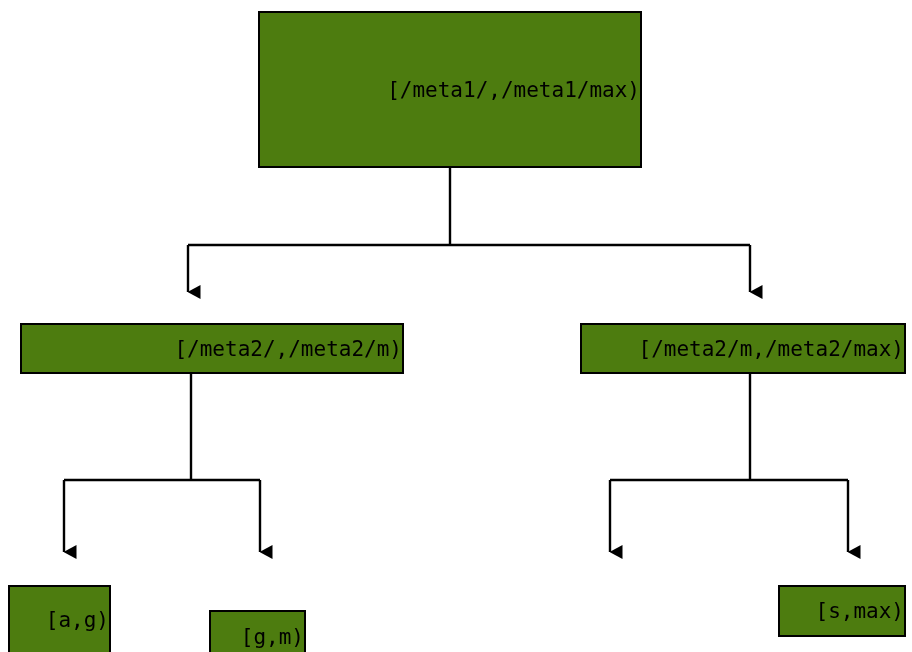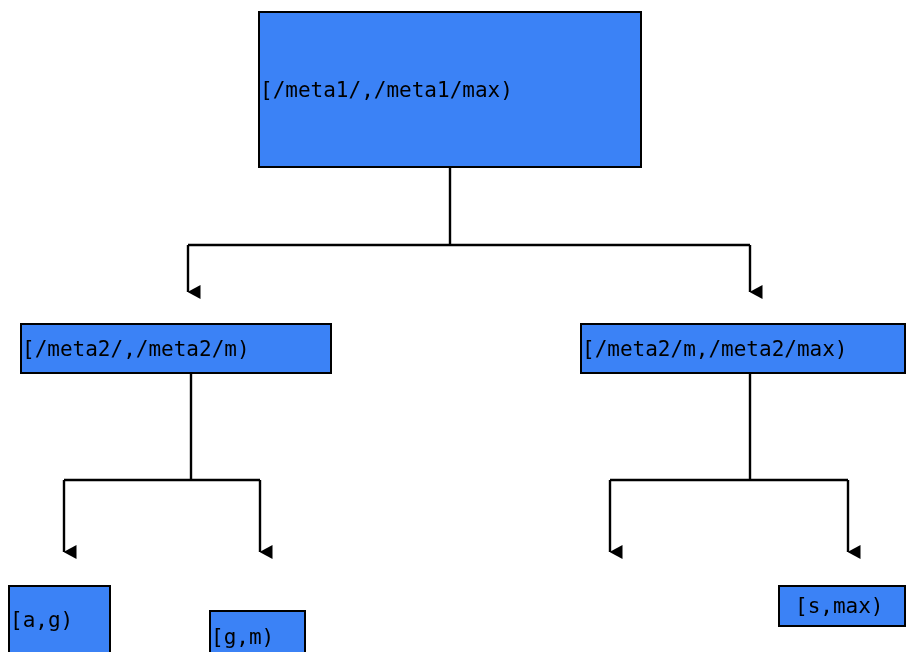--- a/index.html
+++ b/index.html
@@ -20,25 +20,25 @@
     position: absolute;
     left: 0;
     top: 0;
     width: 912px;
     height: 652px;
     pointer-events: none;
   }
   .tree-node {
     position: absolute;
     box-sizing: border-box;
-    background: #3b82f6;
+    background: #4d7c0f;
     border: 2px solid #000000;
     display: flex;
     align-items: center;
-    justify-content: flex-start;
+    justify-content: flex-end;
     color: #000000;
     white-space: pre;
   }
   .node-label {
     display: block;
     text-align: center;
     color: #000000;
     white-space: pre;
   }
   
@@ -47,21 +47,21 @@
     top: 11px;
     width: 384px;
     height: 157px;
   }
   #node-root .node-label { font-size: 21px; }
 
   
   #node-meta2-low {
     left: 20px;
     top: 323px;
-    width: 312px;
+    width: 384px;
     height: 51px;
   }
   #node-meta2-high {
     left: 580px;
     top: 323px;
     width: 326px;
     height: 51px;
   }
   #node-meta2-low .node-label,
   #node-meta2-high .node-label { font-size: 21px; }
@@ -82,21 +82,21 @@
   #node-leaf-ms {
     left: 553px;
     top: 585px;
     width: 100px;
     height: 53px;
   }
   #node-leaf-smax {
     left: 778px;
     top: 585px;
     width: 128px;
-    height: 42px;
+    height: 52px;
     padding-left: 15px;
   }
   .leaf .node-label { font-size: 21px; }
 </style>
 </head>
 <body>
 
 <div id="diagram-root">
 
   <svg id="connector-layer" viewBox="0 0 912 652" width="912" height="652" xmlns="http://www.w3.org/2000/svg">

